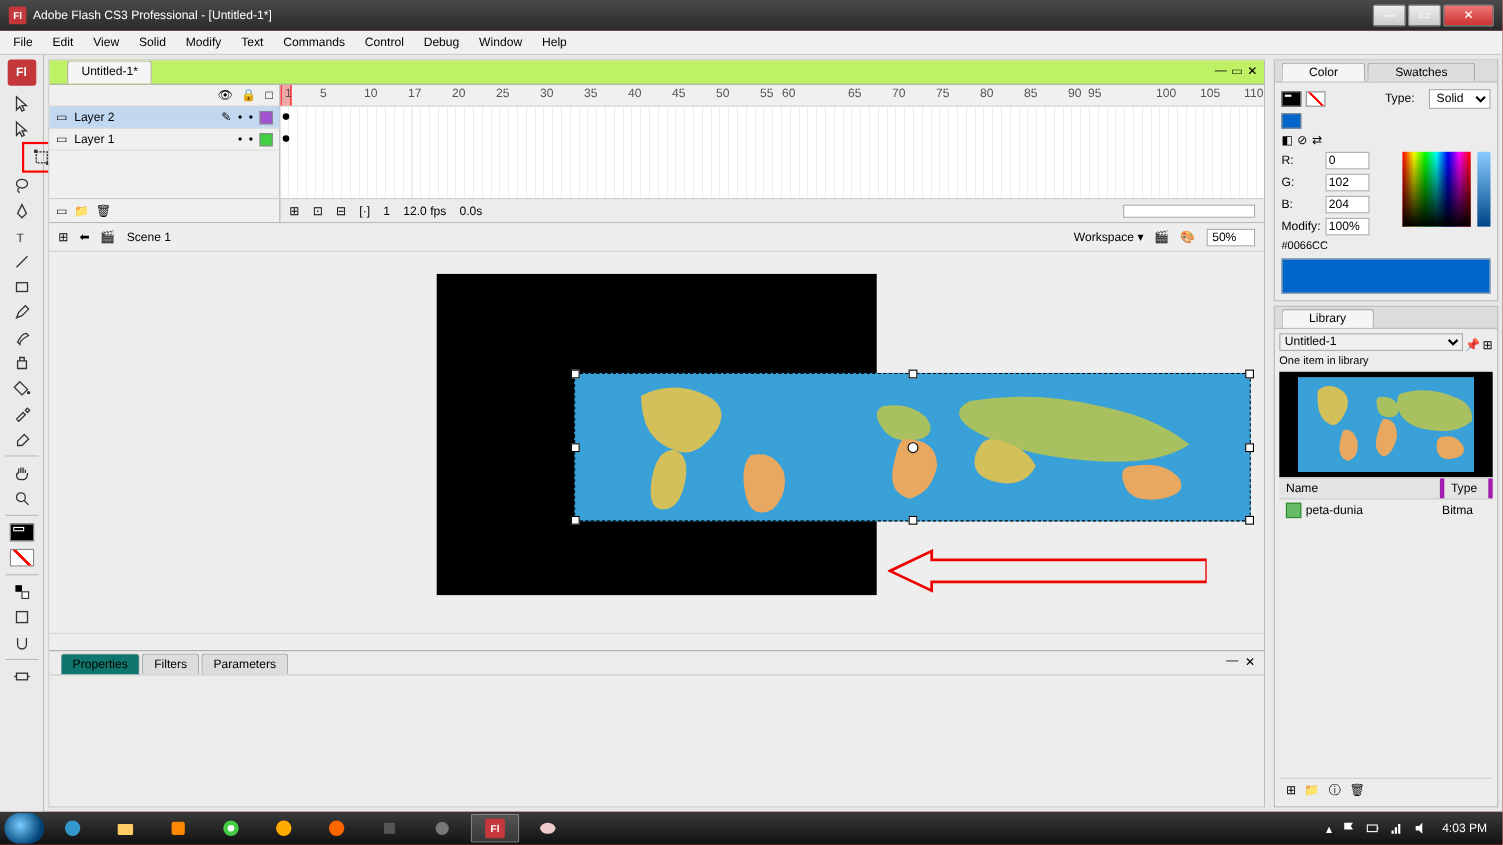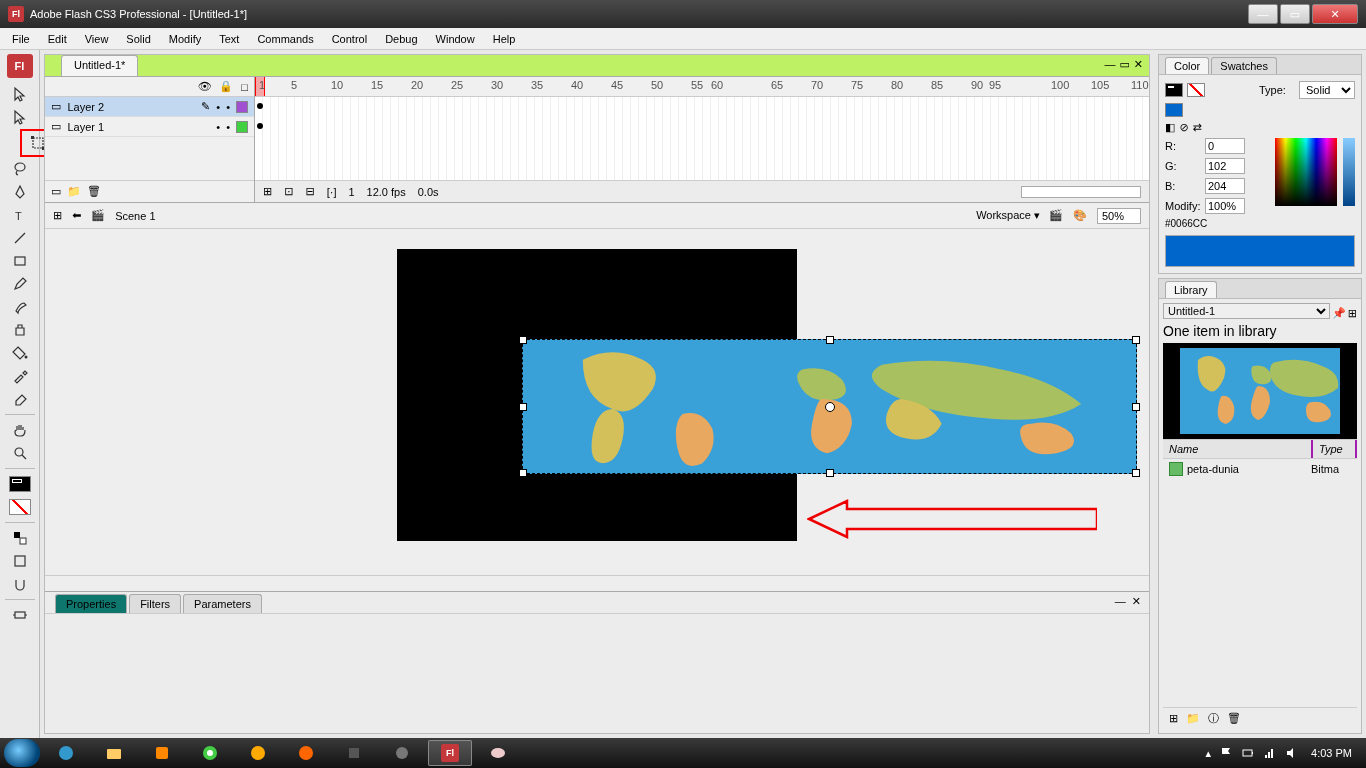--- a/index.html
+++ b/index.html
@@ -74,40 +74,40 @@
 
 .bottom-panel { height: 142px; border-top: 1px solid #aaa; background: #ececec; }
 .prop-tabs { height: 22px; display: flex; align-items: flex-end; padding-left: 10px; gap: 2px; border-bottom: 1px solid #ccc; position: relative; }
 .prop-tab { padding: 3px 10px; border: 1px solid #aaa; background: #ddd; border-radius: 3px 3px 0 0; border-bottom: none; }
 .prop-tab.active { background: #0f766e; }
 
 
 .right-col { width: 212px; display: flex; flex-direction: column; gap: 4px; padding: 4px; }
 .panel { background: #ececec; border: 1px solid #bbb; }
 .panel-tabs { height: 20px; display: flex; align-items: flex-end; border-bottom: 1px solid #bbb; background: #dcdcdc; padding-left: 6px; gap: 2px; }
-.panel-tab { padding: 2px 8px; border: 1px solid #aaa; background: #ddd; border-radius: 3px 3px 0 0; border-bottom: none; }
+.panel-tab { padding: 2px 24px; border: 1px solid #aaa; background: #ddd; border-radius: 3px 3px 0 0; border-bottom: none; }
 .panel-tab.active { background: #f5f5f5; }
 .panel-body { padding: 6px; }
 .color-row { display: flex; align-items: center; gap: 4px; margin-bottom: 4px; }
 .color-row label { width: 36px; text-align: left; }
 .num-input { width: 40px; border: 1px solid #aaa; padding: 1px 2px; background: #fff; }
 .type-select { border: 1px solid #aaa; padding: 1px 2px; background: #fff; flex: 1; }
 .hue-picker { width: 62px; height: 68px; background: linear-gradient(to right, #f00, #ff0, #0f0, #0ff, #00f, #f0f, #f00); position: relative; }
 .hue-picker::after { content: ''; position: absolute; inset: 0; background: linear-gradient(#fff0, #000); }
 .value-bar { width: 12px; height: 68px; background: linear-gradient(#8cf, #048); }
 .hex-label { font-size: 10px; }
 .big-swatch { height: 32px; background: #0066cc; margin-top: 6px; border: 1px solid #aaa; }
 
 .library-body { display: flex; flex-direction: column; }
 .lib-select { width: 100%; border: 1px solid #aaa; margin-bottom: 4px; }
-.lib-count { font-size: 14px; margin-bottom: 4px; }
+.lib-count { font-size: 10px; margin-bottom: 4px; }
 .lib-preview { height: 96px; background: #000; display: flex; align-items: center; justify-content: center; }
 .lib-preview .map-mini { width: 160px; height: 86px; background: #3aa0d8; }
 .lib-table-head { display: flex; background: #e4e4e4; border-top: 1px solid #ccc; border-bottom: 1px solid #ccc; }
-.lib-th { padding: 3px 6px; border-right: 2px solid #a21caf; font-style: italic; }
+.lib-th { padding: 3px 6px; border-right: 4px solid #a21caf; }
 .lib-th.name { flex: 1; }
 .lib-row { display: flex; padding: 3px 6px; align-items: center; gap: 4px; }
 .lib-icon { width: 14px; height: 14px; background: #6b6; border: 1px solid #383; }
 .lib-footer { margin-top: auto; height: 22px; border-top: 1px solid #ccc; display: flex; align-items: center; gap: 8px; padding: 0 6px; }
 
 
 .taskbar { position: absolute; left: 0; right: 0; bottom: 0; height: 30px; background: linear-gradient(#3a3a3a, #111); display: flex; align-items: center; padding: 0 4px; gap: 4px; }
 .start-orb { width: 36px; height: 28px; border-radius: 14px; background: radial-gradient(circle at 40% 40%, #7cf, #047 70%); }
 .task-item { width: 44px; height: 26px; border-radius: 2px; display: flex; align-items: center; justify-content: center; }
 .task-item.active { background: rgba(255,255,255,.15); box-shadow: inset 0 0 0 1px #888; }
@@ -310,21 +310,21 @@
           <span>📁</span>
           <span>🗑</span>
         </div>
       </div>
       <div class="frames-area">
         <div class="frame-ruler">
           <div class="playhead"></div>
           <span style="left:4px">1</span>
           <span style="left:36px">5</span>
           <span style="left:76px">10</span>
-          <span style="left:116px">15</span>
+          <span style="left:116px">17</span>
           <span style="left:156px">20</span>
           <span style="left:196px">25</span>
           <span style="left:236px">30</span>
           <span style="left:276px">35</span>
           <span style="left:316px">40</span>
           <span style="left:356px">45</span>
           <span style="left:396px">50</span>
           <span style="left:436px">55</span>
           <span style="left:456px">60</span>
           <span style="left:516px">65</span>

